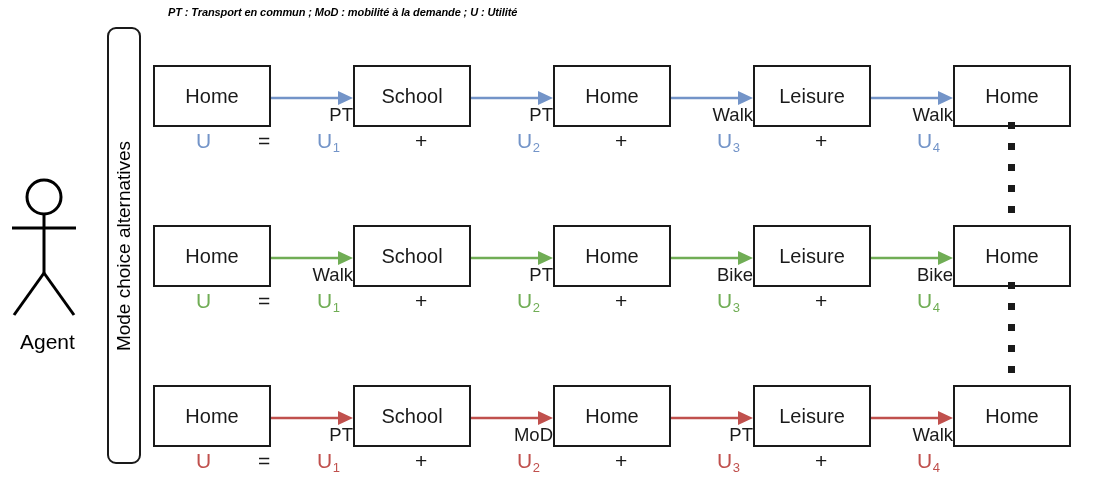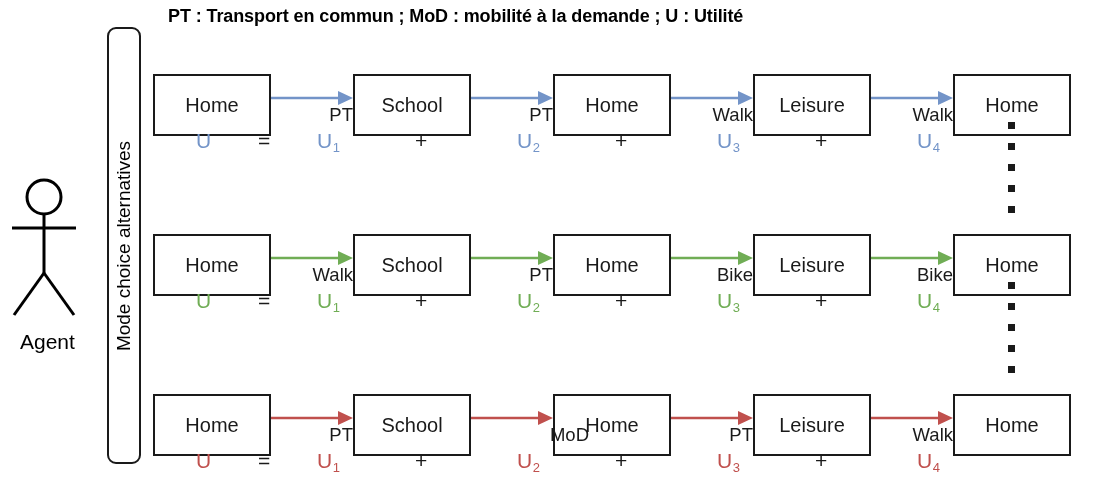--- a/index.html
+++ b/index.html
@@ -14,25 +14,26 @@
     overflow: hidden;
     font-family: "Liberation Sans", sans-serif;
     color: #000000;
   }
 
   
   #legend {
     position: absolute;
     left: 168px;
     top: 6px;
-    font-size: 18px;
+    font-size: 11px;
     font-weight: bold;
     color: #000000;
     white-space: nowrap;
     letter-spacing: -0.1px;
+    font-style: italic;
   }
 
   
   #agent {
     position: absolute;
     left: 4px;
     top: 175px;
     width: 90px;
     height: 160px;
   }
@@ -76,21 +77,21 @@
     position: absolute;
     left: 0;
     width: 1100px;
   }
   #row-0 { top: 60px; }
   #row-1 { top: 220px; }
   #row-2 { top: 380px; }
 
   .node {
     position: absolute;
-    top: 14px;
+    top: 5px;
     width: 118px;
     height: 62px;
     border: 2.2px solid #1a1a1a;
     background: #ffffff;
     box-sizing: border-box;
     display: flex;
     align-items: center;
     justify-content: center;
     font-size: 20px;
     color: #1a1a1a;
@@ -306,21 +307,21 @@
     <div class="node" style="left: 953px;">
       <span>Home</span>
     </div>
     <div class="edge" style="left: 271px; width: 82px;">
       <svg width="82" height="62">
         <line x1="0" y1="30" x2="69" y2="30" stroke="#C0504D" stroke-width="2.4"></line>
         <polygon points="67,23 82,30 67,37" fill="#C0504D"></polygon>
       </svg>
       <div class="edge-label">PT</div>
     </div>
-    <div class="edge" style="left: 471px; width: 82px; padding-left: 36px;">
+    <div class="edge" style="left: 471px; width: 82px;">
       <svg width="82" height="62">
         <line x1="0" y1="30" x2="69" y2="30" stroke="#C0504D" stroke-width="2.4"></line>
         <polygon points="67,23 82,30 67,37" fill="#C0504D"></polygon>
       </svg>
       <div class="edge-label">MoD</div>
     </div>
     <div class="edge" style="left: 671px; width: 82px;">
       <svg width="82" height="62">
         <line x1="0" y1="30" x2="69" y2="30" stroke="#C0504D" stroke-width="2.4"></line>
         <polygon points="67,23 82,30 67,37" fill="#C0504D"></polygon>

